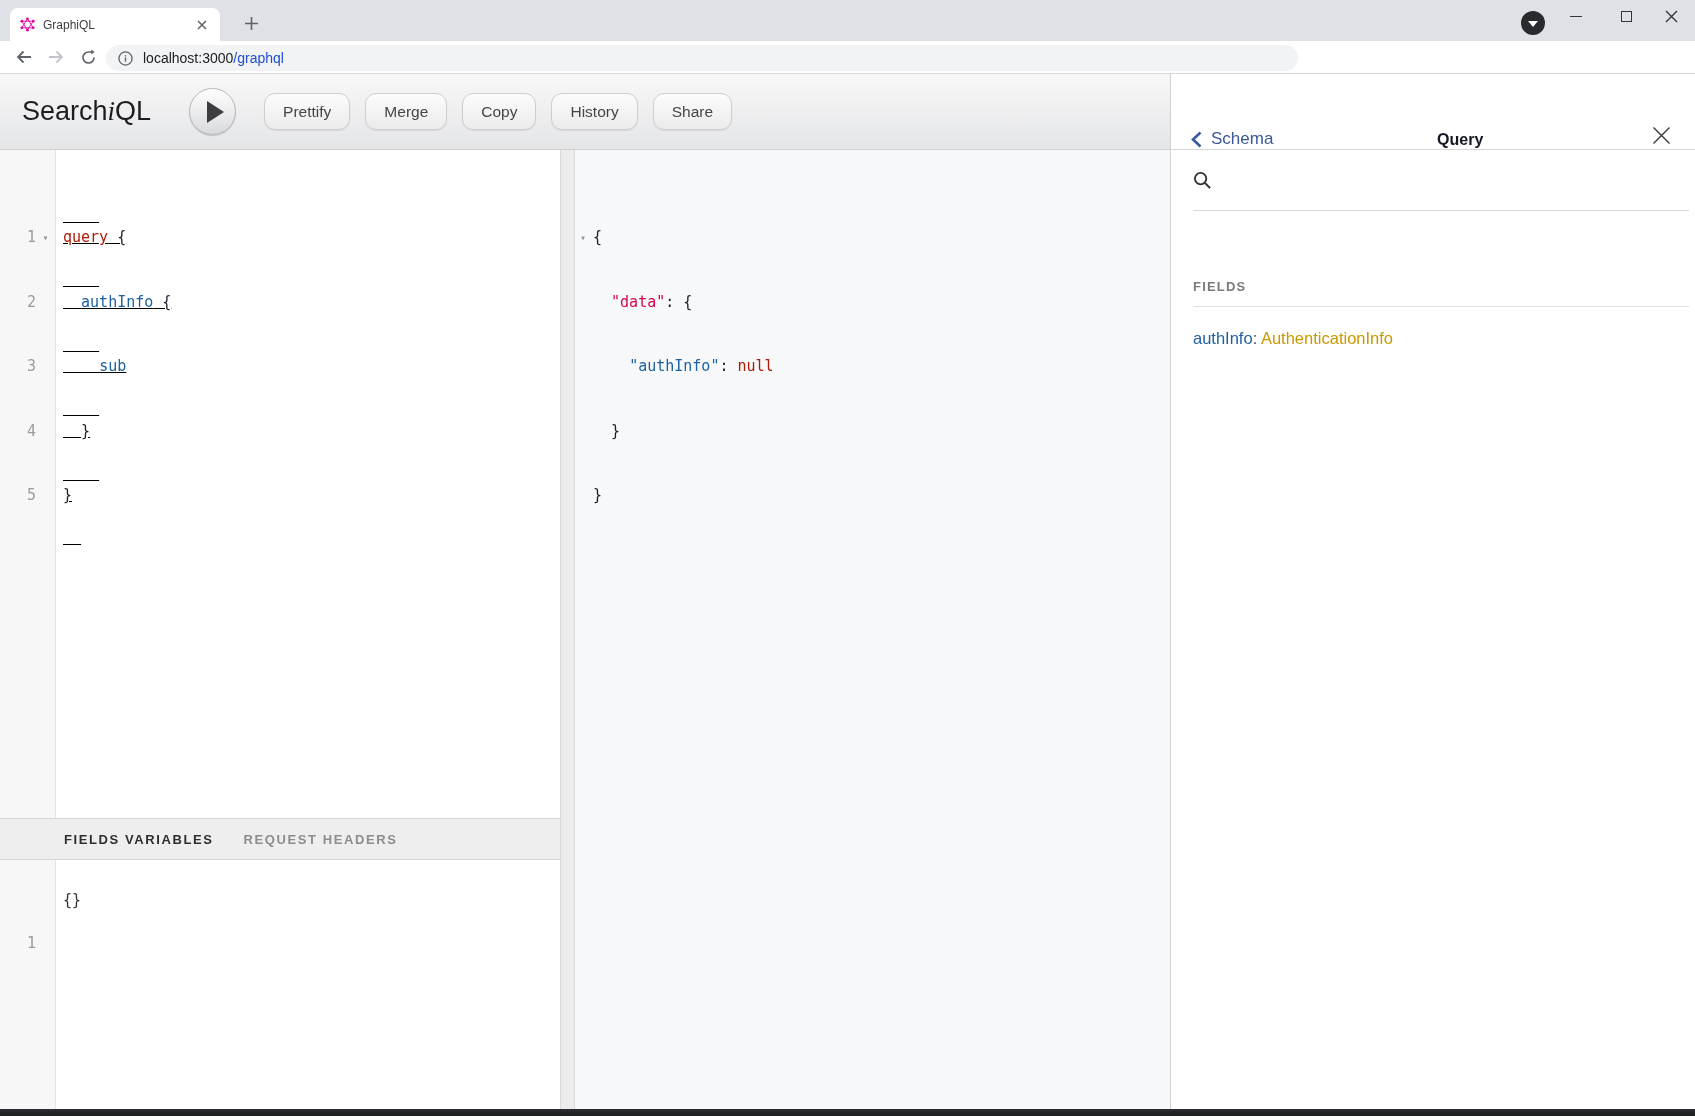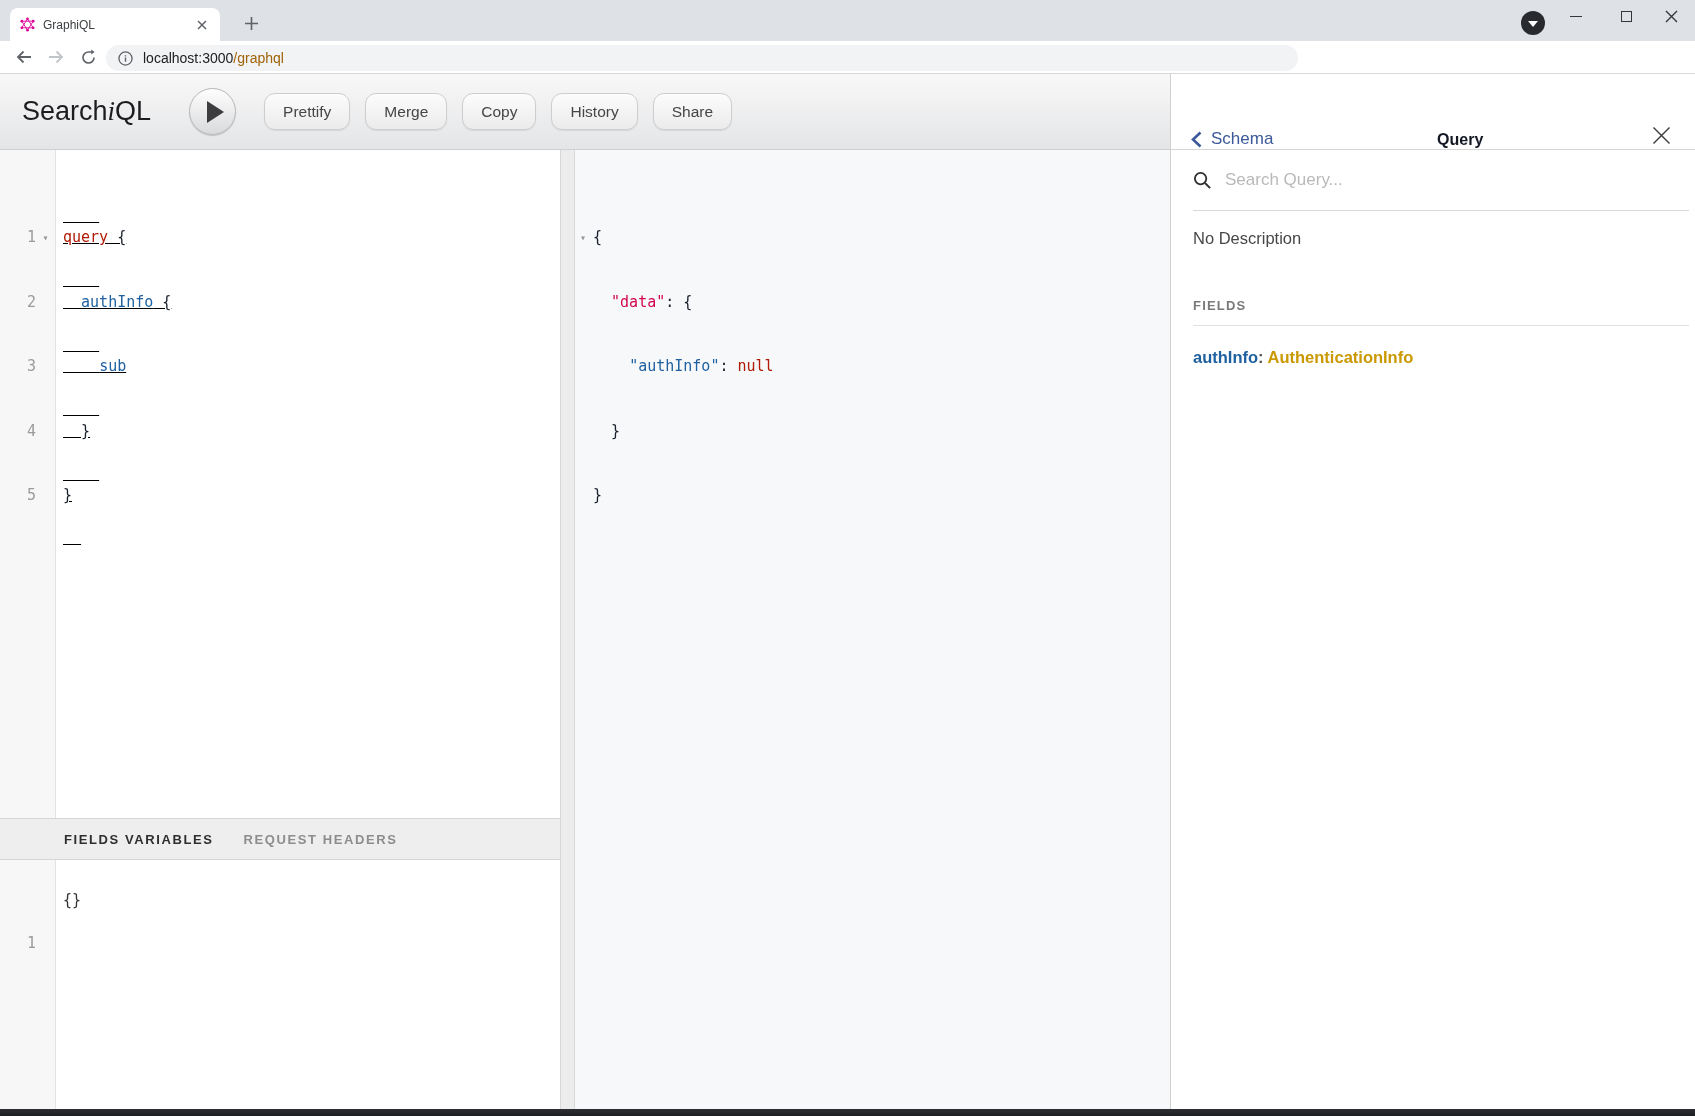--- a/index.html
+++ b/index.html
@@ -25,21 +25,21 @@
   .win-max-glyph { width:11px; height:11px; border:1.4px solid #33373b; }
 
   .browser-toolbar { position:absolute; left:0; top:41px; width:1695px; height:33px; background:#fff; border-bottom:1px solid #d6d9dd; }
   .navbtn { position:absolute; top:2px; width:28px; height:28px; display:flex; align-items:center; justify-content:center; font-size:19px; color:#5f6368; }
   .navbtn.disabled { color:#c1c4c9; }
   .urlbar {
     position:absolute; left:106px; top:4px; width:1192px; height:26px; border-radius:13px;
     background:#f1f3f4; display:flex; align-items:center; padding:0 12px;
   }
   .url-text { margin-left:10px; font-size:14px; color:#202124; }
-  .url-path { color:#a16207; }
+  .url-path { color:#1d4ed8; }
   .omni-icon { position:absolute; top:4px; }
   .ext { position:absolute; top:47px; width:21px; height:21px; display:flex; align-items:center; justify-content:center; }
   .ext-p { background:#4d5156; border-radius:4px; color:#b9bdc1; font-size:13px; font-weight:bold; }
   .ext-tp { color:#e8453c; font-weight:bold; font-size:15px; letter-spacing:-1px; }
   .avatar { position:absolute; left:1543px; top:45px; width:24px; height:24px; border-radius:50%; background:#eb4f1e; color:#fff; font-size:13px; font-weight:bold; display:flex; align-items:center; justify-content:center; }
   .update-pill {
     position:absolute; left:1572px; top:45px; width:113px; height:25px; border:1px solid #2e9e49; border-radius:13px;
     display:flex; align-items:center; justify-content:space-between; padding:0 9px 0 13px; background:#fff;
   }
   .update-label { color:#137333; font-size:13px; }
@@ -112,21 +112,21 @@
   .doc-header { height:76px; border-bottom:1px solid #d6d6d6; display:flex; align-items:flex-end; padding:0 20px; }
   .doc-back { display:flex; align-items:center; gap:9px; color:#3B5998; font-size:17px; }
   .doc-title { flex:1; text-align:center; font-weight:bold; font-size:16px; color:#141823; }
   .doc-close { width:28px; height:28px; display:flex; align-items:center; justify-content:center; }
   .doc-search { margin:0 6px 0 22px; height:61px; border-bottom:1px solid #d8d8d8; display:flex; align-items:center; gap:11px; }
   .doc-search input { border:none; outline:none; background:transparent; font-size:17px; color:#333; width:380px; font-family:"Liberation Sans",sans-serif; }
   .doc-search input::placeholder { color:#b9b9b9; }
   .doc-body { padding:18px 22px 0 22px; }
   .no-desc { font-size:16.5px; color:#474747; }
   .fields-title { margin-top:50px; font-size:13px; font-weight:bold; letter-spacing:1.2px; color:#7a7a7a; padding-bottom:12px; border-bottom:1px solid #e0e0e0; margin-right:-16px; }
-  .field-row { margin-top:22px; font-size:16.5px;font-weight:bold; }
+  .field-row { margin-top:22px; font-size:16.5px; }
   .field-name { color:#1F61A0; }
   .field-sep { color:#555; }
   .field-type { color:#CA9800; }
   .field-desc { margin-top:23px; margin-left:14px; font-size:16.5px; color:#828282; }
 
   .bottom-strip { position:absolute; left:0; top:1109px; width:1695px; height:7px; background:linear-gradient(#2c2e31,#1d1f22); }
 
   svg { display:block; }
 </style>
 </head>
@@ -358,24 +358,22 @@
         </svg>
     </span>
   </div>
   <div class="doc-search">
     <span>
       <svg width="19" height="19" viewBox="0 0 20 20">
           <circle cx="8" cy="8" r="6" stroke="#2f2f2f" stroke-width="1.9" fill="none"></circle>
           <path d="M12.6 12.6 L18 18" stroke="#2f2f2f" stroke-width="2"></path>
         </svg>
     </span>
-    <input value="" placeholder="Search Query..." style="">
   </div>
   <div class="doc-body">
-    <div class="no-desc">No Description</div>
     <div class="fields-title">FIELDS</div>
     <div class="field-row">
       <span class="field-name">authInfo</span><span class="field-sep">: </span><span class="field-type">AuthenticationInfo</span>
     </div>
   </div>
 </div>
 
 <div class="bottom-strip"></div>
 
 </body></html>

